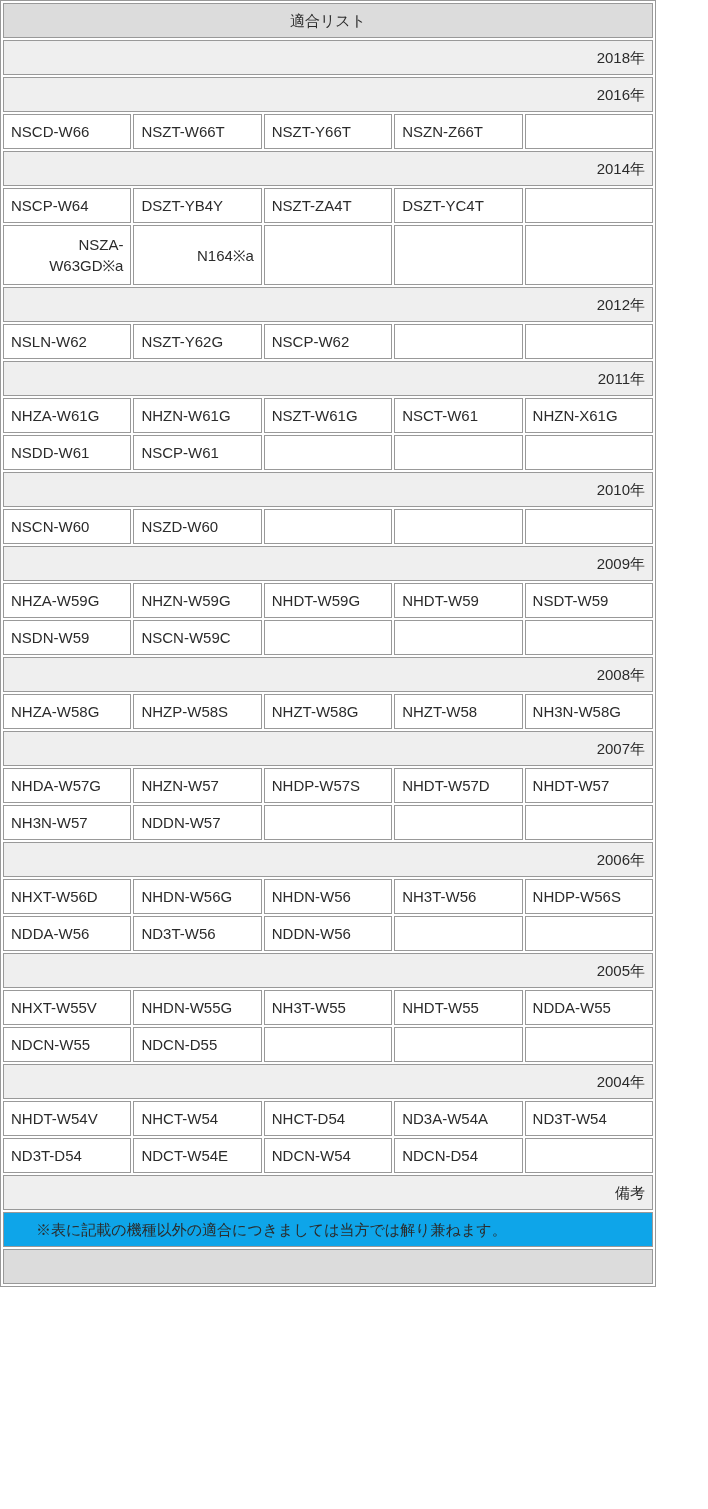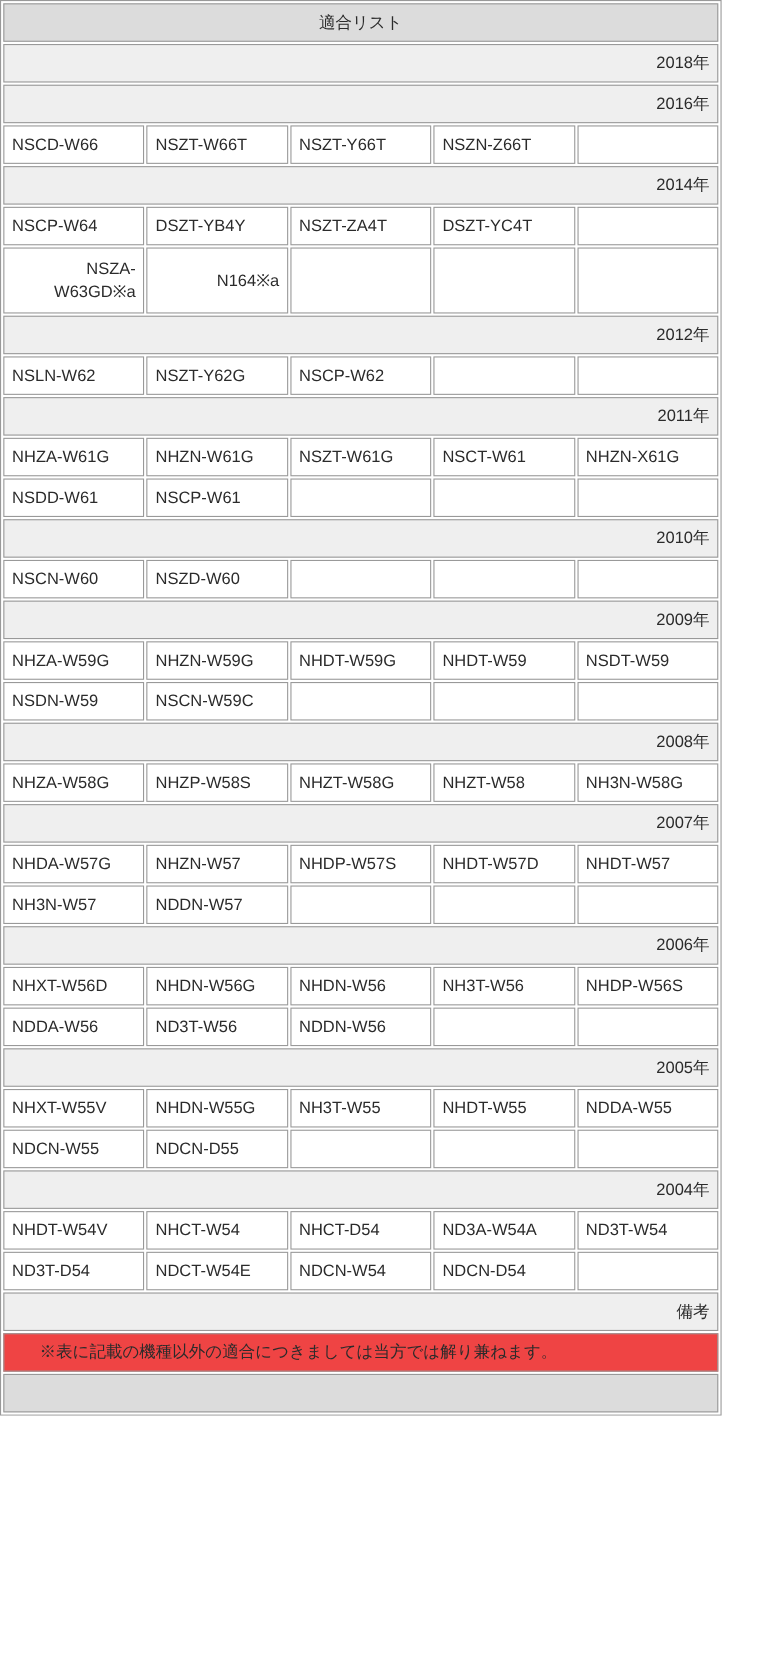--- a/index.html
+++ b/index.html
@@ -37,21 +37,21 @@
   }
   td.model {
     background: #ffffff;
     word-wrap: break-word;
   }
   tr.row-tall td.model {
     height: 46px;
     text-align: right;
   }
   td.note {
-    background: #ef4444;
+    background: #0ea5e9;
     padding-left: 32px;
   }
   td.footer-empty {
     background: var(--header-bg, #dcdcdc);
   }
 </style>
 </head>
 <body>
 
 <table class="compat">

